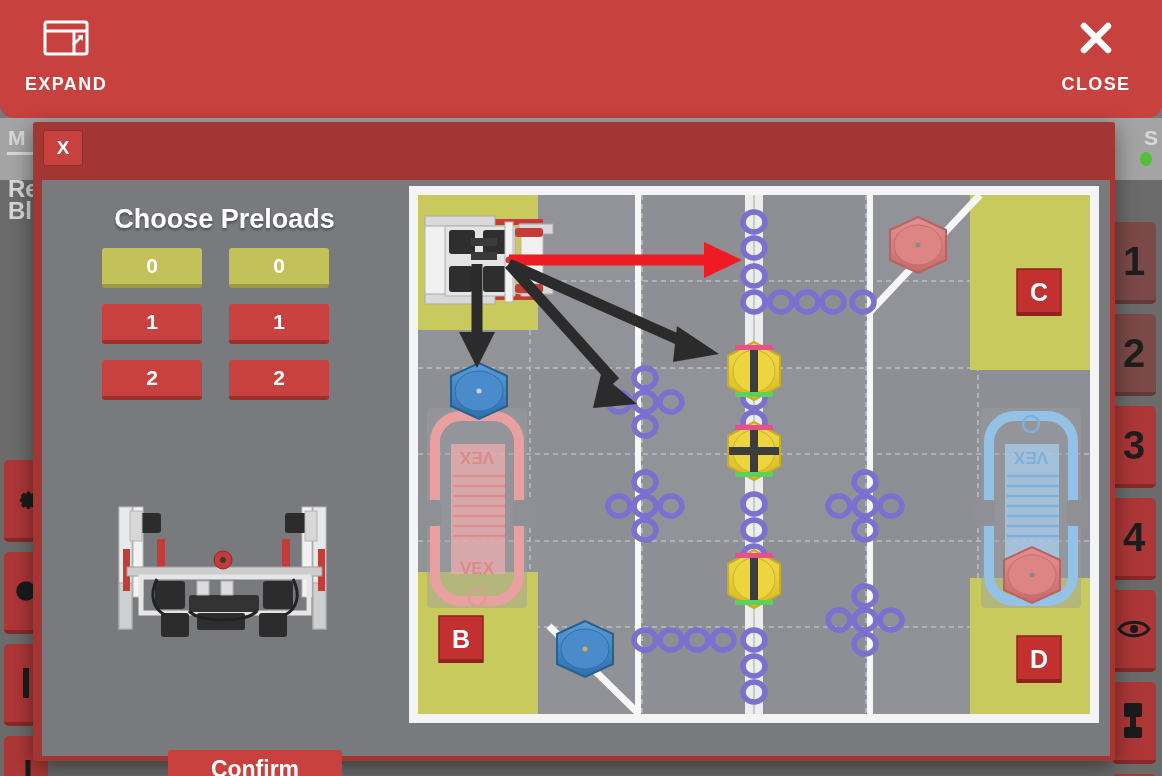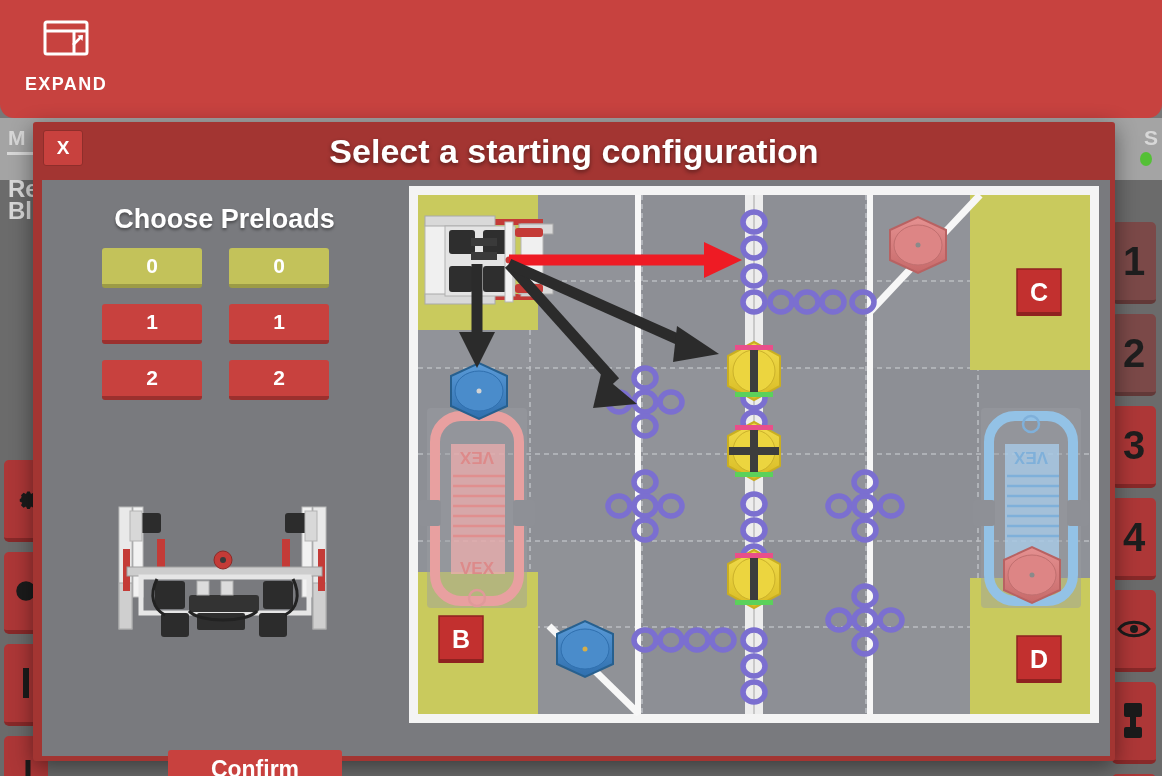--- a/index.html
+++ b/index.html
@@ -189,27 +189,34 @@
         <line x1="2" y1="11" x2="44" y2="11" stroke="#fff" stroke-width="3"></line>
         <line x1="31" y1="11" x2="31" y2="34" stroke="#fff" stroke-width="3"></line>
         <path d="M30 25 L39 16" stroke="#fff" stroke-width="2.6"></path>
         <path d="M40 15l-.5 6-5-5.4z" fill="#fff"></path>
       </svg>
     </div>
     <div class="tb-label">EXPAND</div>
   </div>
 
 
+  <div id="tb-close" class="tb-item">
+    <div class="tb-icon">
+      <svg width="40" height="40" viewBox="0 0 40 40">
+        <path d="M8 8 L32 32 M32 8 L8 32" stroke="#fff" stroke-width="6.5" stroke-linecap="round"></path>
+      </svg>
+    </div>
+    <div class="tb-label">CLOSE</div>
+  </div>
 </div>
 
 <div id="modal">
 
   <div id="modal-title-row">
     <div id="modal-close">X</div>
-    <div id="modal-title">Select a starting configuration</div>
   </div>
 
   <div id="modal-body">
 
     <div id="left-pane">
       <div id="preloads-title">Choose Preloads</div>
 
       <div class="preload-cols">
         <div class="preload-col">
           <div class="pbtn selected">0</div>

